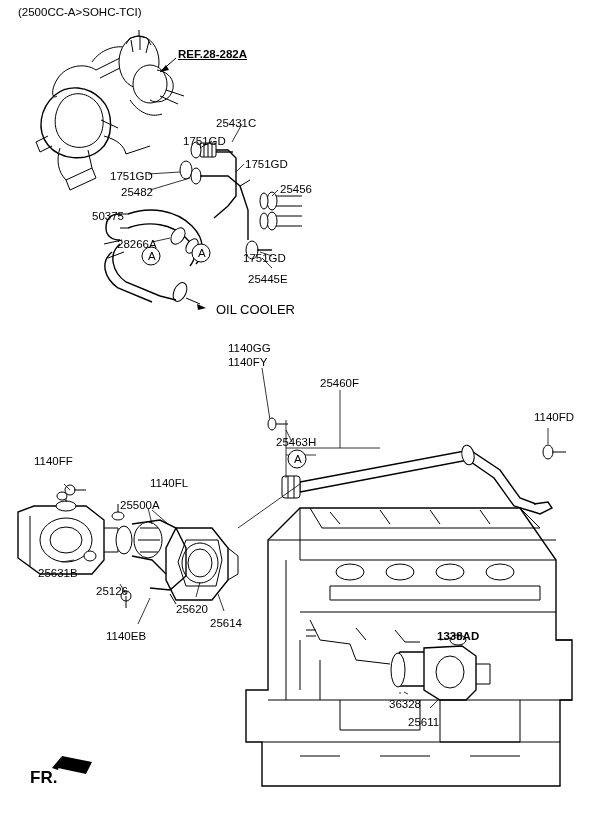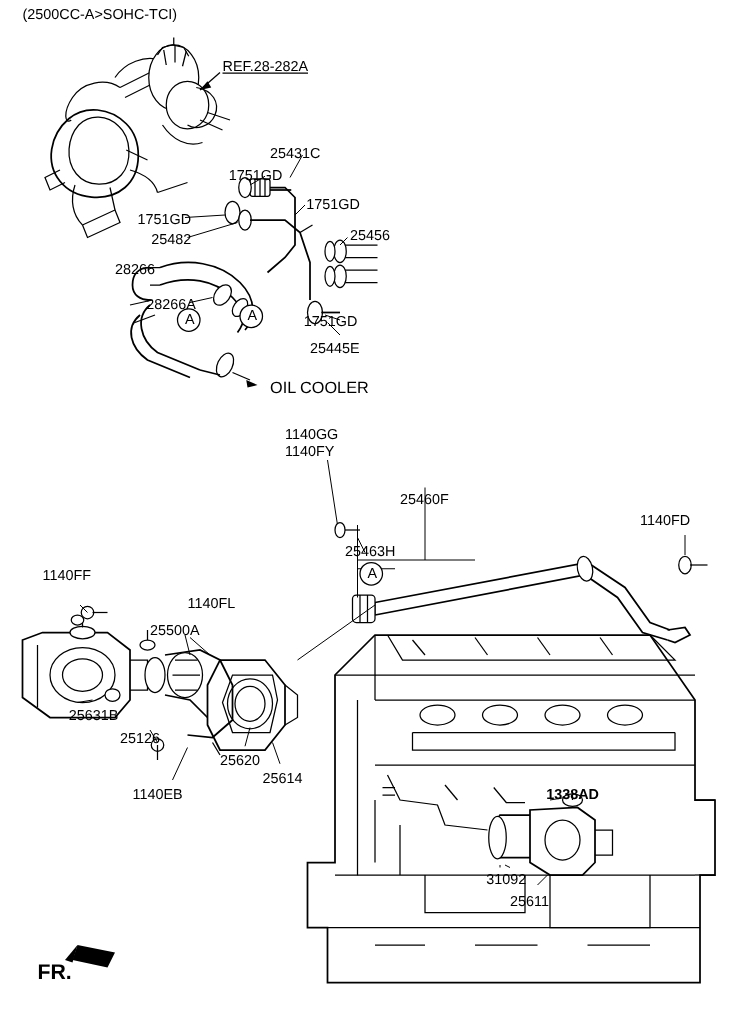--- a/index.html
+++ b/index.html
@@ -1,20 +1,20 @@
 <!DOCTYPE html>
 <html><head>
 <meta charset="utf-8">
 <style>
   html,body{margin:0;padding:0;background:#ffffff;}
   body{width:600px;height:820px;position:relative;overflow:hidden;
        font-family:"Liberation Sans", sans-serif;color:#000;}
   #stage{position:absolute;left:0;top:0;width:600px;height:820px;}
   .lbl{position:absolute;font-size:11.5px;line-height:12px;color:#000;white-space:nowrap;}
-  .lbl.bold{font-weight:normal;}
+  .lbl.bold{font-weight:bold;}
   .lbl.big{font-size:13px;}
   .lbl.under{text-decoration:underline;}
   svg{position:absolute;left:0;top:0;}
   .ln{stroke:#000;fill:none;stroke-width:1;}
   .ln2{stroke:#000;fill:none;stroke-width:1.4;}
   .thin{stroke:#000;fill:none;stroke-width:0.8;}
   .wh{fill:#fff;stroke:#000;stroke-width:1;}
   .fblk{fill:#000;}
 </style>
 </head>
@@ -242,40 +242,40 @@
 
   <div class="lbl" style="left:18px;top:6px;">(2500CC-A&gt;SOHC-TCI)</div>
 
   <div class="lbl bold under" style="left:178px;top:48px;">REF.28-282A</div>
   <div class="lbl" style="left:216px;top:117px;">25431C</div>
   <div class="lbl" style="left:183px;top:135px;">1751GD</div>
   <div class="lbl" style="left:245px;top:158px;">1751GD</div>
   <div class="lbl" style="left:110px;top:170px;">1751GD</div>
   <div class="lbl" style="left:121px;top:186px;">25482</div>
   <div class="lbl" style="left:280px;top:183px;">25456</div>
-  <div class="lbl" style="left:92px;top:210px;">28266</div>
+  <div class="lbl" style="left:92px;top:210px;">50375</div>
   <div class="lbl" style="left:117px;top:238px;">28266A</div>
   <div class="lbl" style="left:243px;top:252px;">1751GD</div>
   <div class="lbl" style="left:248px;top:273px;">25445E</div>
   <div class="lbl big" style="left:216px;top:304px;">OIL COOLER</div>
   <div class="lbl" style="left:228px;top:342px;">1140GG</div>
   <div class="lbl" style="left:228px;top:356px;">1140FY</div>
-  <div class="lbl" style="left:320px;top:394px;">25460F</div>
-  <div class="lbl" style="left:512px;top:411px;">1140FD</div>
+  <div class="lbl" style="left:320px;top:377px;">25460F</div>
+  <div class="lbl" style="left:534px;top:411px;">1140FD</div>
   <div class="lbl" style="left:276px;top:436px;">25463H</div>
   <div class="lbl" style="left:34px;top:455px;">1140FF</div>
   <div class="lbl" style="left:150px;top:477px;">1140FL</div>
   <div class="lbl" style="left:120px;top:499px;">25500A</div>
-  <div class="lbl" style="left:55px;top:567px;">25631B</div>
+  <div class="lbl" style="left:38px;top:567px;">25631B</div>
   <div class="lbl" style="left:96px;top:585px;">25126</div>
   <div class="lbl" style="left:176px;top:603px;">25620</div>
   <div class="lbl" style="left:210px;top:617px;">25614</div>
   <div class="lbl" style="left:106px;top:630px;">1140EB</div>
   <div class="lbl" style="left:437px;top:630px;font-weight:bold;">1338AD</div>
-  <div class="lbl" style="left:389px;top:698px;">31092</div>
+  <div class="lbl" style="left:389px;top:698px;">36328</div>
   <div class="lbl" style="left:408px;top:716px;">25611</div>
 
   <div class="lbl" style="left:198px;top:247px;">A</div>
   <div class="lbl" style="left:148px;top:250px;">A</div>
   <div class="lbl" style="left:294px;top:453px;">A</div>
 
   <div class="lbl" style="left:30px;top:772px;font-size:17px;font-weight:bold;">FR.</div>
 
 </div>
 

